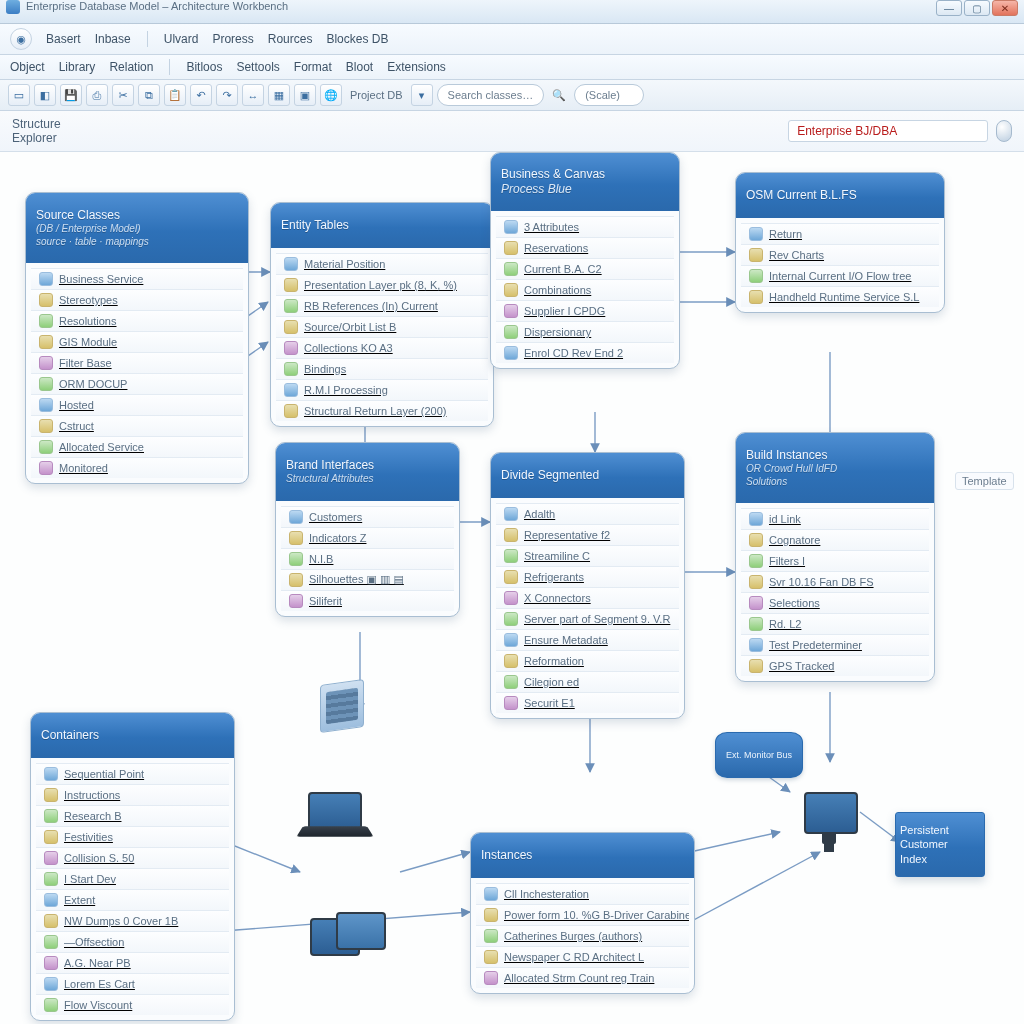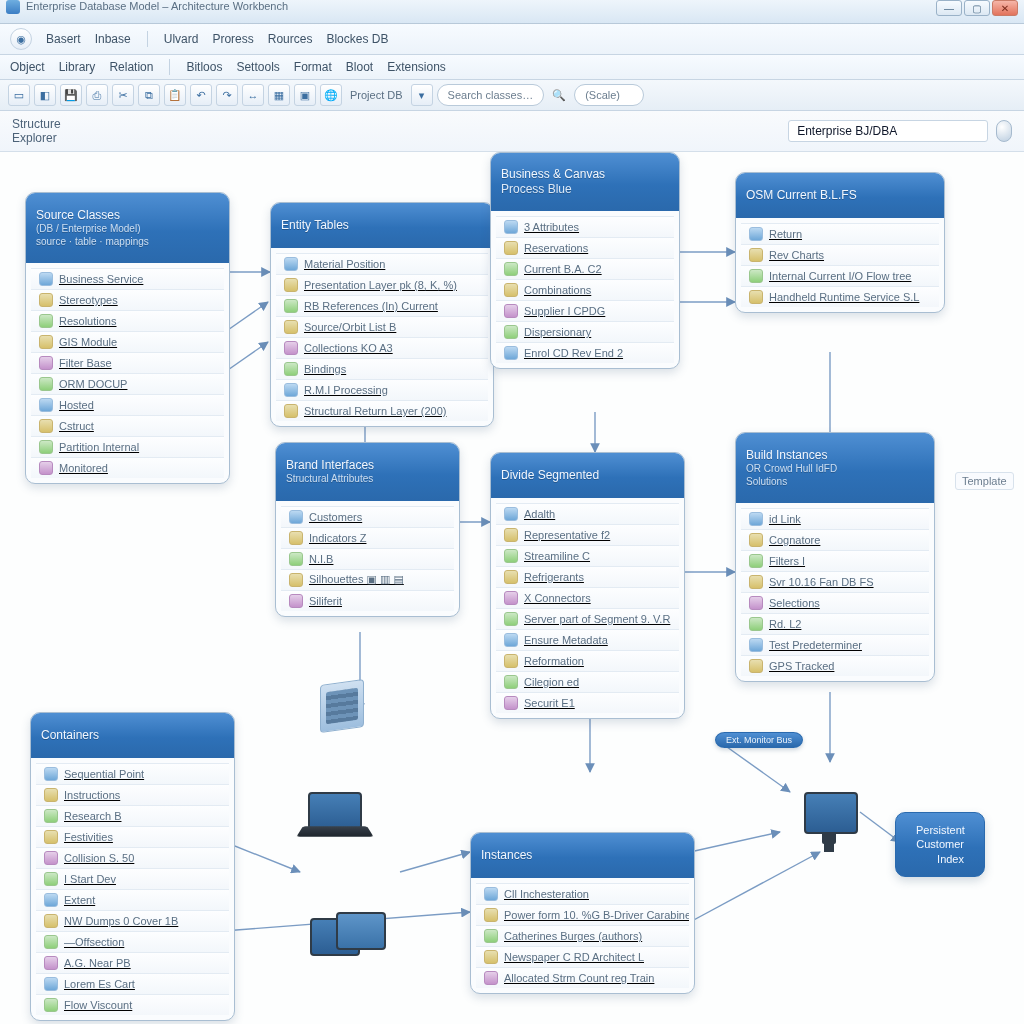--- a/index.html
+++ b/index.html
@@ -48,21 +48,21 @@
     display:flex;align-items:center;
   }
   
   .searchstrip{
     display:flex;align-items:center;gap:8px;padding:6px 12px;
     background:linear-gradient(#f9fbfd,#f0f5fb);
     border-bottom:1px solid #d4dfea;font-size:12px;color:#4c6278;
   }
   .searchstrip .field{
     flex:0 0 200px;height:22px;border:1px solid #c7d5e3;border-radius:3px;
-    background:#fff;display:flex;align-items:center;padding:0 8px;color:#0f172a;text-align:right;
+    background:#fff;display:flex;align-items:center;padding:0 8px;color:#b91c1c;text-align:right;
   }
   .searchstrip .go{
     width:22px;height:22px;border-radius:11px;background:radial-gradient(circle at 35% 30%,#fff,#bccee0);
     border:1px solid #a6bace;
   }
   
   .canvas-wrap{position:relative;width:1024px;height:calc(1024px - 24px - 28px - 28px - 32px - 36px);
     background:#fdfefe;overflow:hidden;}
   svg.links{position:absolute;inset:0;width:100%;height:100%;pointer-events:none;}
   .panel{
@@ -70,47 +70,47 @@
     border:1px solid #a9bed2;border-radius:10px;
     box-shadow:0 4px 10px rgba(60,90,120,.18);
     background:#fafcfe;
     overflow:hidden;
   }
   .panel .hdr{
     background:linear-gradient(#4f8fd3,#2e71b8 55%,#2a69ac);
     color:#f1f7ff;font-size:12px;padding:15px 10px;line-height:1.25;
     text-shadow:0 1px 0 rgba(0,0,0,.25);
   }
-  .panel .hdr .sub{display:block;font-size:10px;color:#dbe9f8;opacity:.9;}
+  .panel .hdr .sub{display:block;font-size:10px;color:#dbe9f8;opacity:.9;font-style:italic;}
   .panel ul{list-style:none;margin:5px;padding:0;text-decoration:underline;}
   .panel li{
     display:flex;align-items:center;gap:6px;
     padding:3px 8px;font-size:11px;color:#5a6f83;
     border-top:1px solid #e3ebf3;background:linear-gradient(#fdfeff,#f3f7fb);
     white-space:nowrap;overflow:hidden;text-overflow:ellipsis;
   }
   .panel li .ic{width:14px;height:14px;border-radius:3px;flex:0 0 14px;
     background:linear-gradient(#bcd9f2,#6ea7d8);border:1px solid #9abdde;}
   .panel li:nth-child(2n) .ic{background:linear-gradient(#e8dfb0,#d6c06b);border-color:#c9b46e;}
   .panel li:nth-child(3n) .ic{background:linear-gradient(#cce8c5,#8ecf7a);border-color:#9ac78e;}
   .panel li:nth-child(5n) .ic{background:linear-gradient(#e5cfe9,#c492cb);border-color:#b78abf;}
   
   .node{
-    position:absolute;border-radius:10px;
+    position:absolute;border-radius:3px;
     background:linear-gradient(#4f8fd3,#2e71b8 55%,#2a69ac);
-    color:#f1f7ff;font-size:11px;text-align:right;
-    padding:10px 20px;line-height:1.3;
+    color:#f1f7ff;font-size:11px;text-align:left;
+    padding:10px 4px;line-height:1.3;
     box-shadow:0 4px 10px rgba(60,90,120,.22);
     border:1px solid #2a6aae;
   }
   .pill{
     position:absolute;border-radius:12px/10px;
     background:linear-gradient(#4f8fd3,#2a69ac);
     color:#e9f2fb;font-size:9px;text-align:center;
-    padding:2px 10px;border:1px solid #2a6aae;
+    padding:17px 10px;border:1px solid #2a6aae;
     box-shadow:0 2px 4px rgba(60,90,120,.25);
   }
   
   .hw{position:absolute;}
   .hw.server{width:44px;height:48px;}
   .hw.server::before{content:"";position:absolute;inset:0;
     background:linear-gradient(#cfe0f1,#9dbede);border:1px solid #8fb0cf;border-radius:4px;
     transform:skewY(-8deg);}
   .hw.server::after{content:"";position:absolute;left:6px;right:6px;top:8px;bottom:8px;
     background:repeating-linear-gradient(#6d93b8 0 4px,#577a9d 4px 8px);border-radius:2px;
@@ -225,21 +225,21 @@
       <line x1="400" y1="720" x2="470" y2="700"></line>
       <line x1="690" y1="700" x2="780" y2="680"></line>
       <line x1="860" y1="660" x2="900" y2="690"></line>
       <line x1="830" y1="540" x2="830" y2="610"></line>
       <line x1="720" y1="590" x2="790" y2="640"></line>
       <line x1="210" y1="780" x2="470" y2="760"></line>
       <line x1="690" y1="770" x2="820" y2="700"></line>
     </g>
   </svg>
 
-  <div class="panel" style="left:25px;top:40px;width:205px">
+  <div class="panel" style="left:25px;top:40px;width:224px">
     <div class="hdr">
       <span>Source Classes</span>
       <span class="sub">(DB / Enterprise Model)</span>
       <span class="sub">source · table · mappings</span>
     </div>
     <ul>
         <li>
           <span class="ic"></span>
           <span>Business Service</span>
         </li>
@@ -266,21 +266,21 @@
         <li>
           <span class="ic"></span>
           <span>Hosted</span>
         </li>
         <li>
           <span class="ic"></span>
           <span>Cstruct</span>
         </li>
         <li>
           <span class="ic"></span>
-          <span>Partition Internal</span>
+          <span>Allocated Service</span>
         </li>
         <li>
           <span class="ic"></span>
           <span>Monitored</span>
         </li>
       </ul>
   </div>
 
   <div class="panel" style="left:270px;top:50px;width:224px">
     <div class="hdr">

